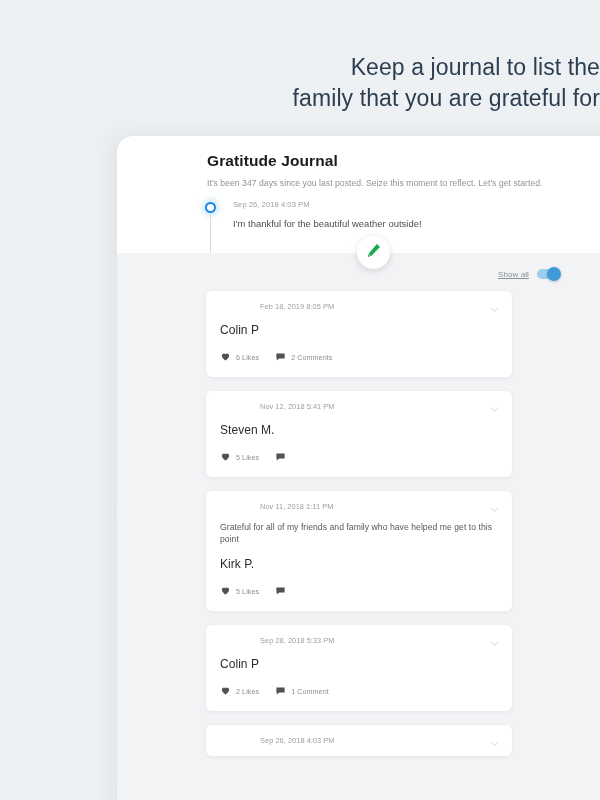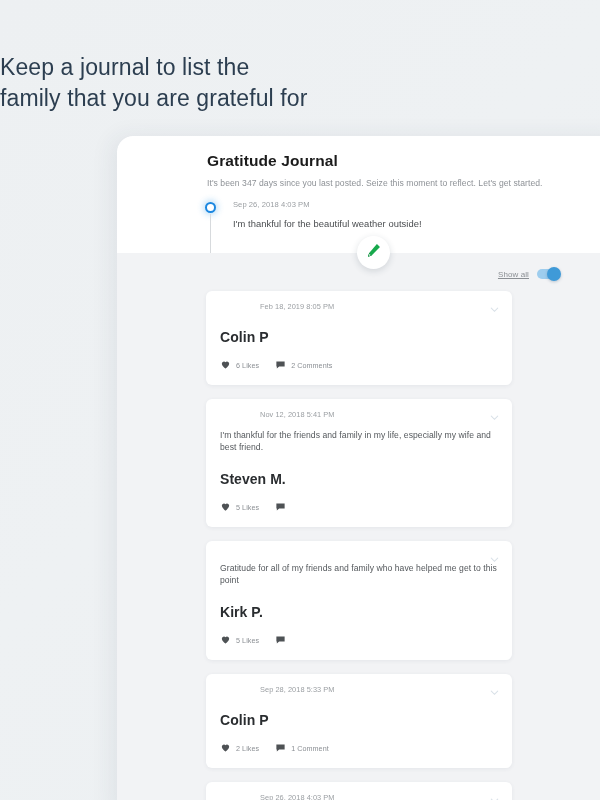--- a/index.html
+++ b/index.html
@@ -14,21 +14,21 @@
     background: linear-gradient(135deg, #edf0f2 0%, #eef1f3 45%, #ecf0f2 100%);
     position: relative;
   }
 
   
   .headline {
     position: absolute;
     top: 52px;
     left: 0;
     width: 600px;
-    text-align: left;
+    text-align: right;
     color: #2c3e50;
     font-size: 23px;
     line-height: 31px;
     font-weight: 400;
     letter-spacing: 0.1px;
   }
   .headline .l1, .headline .l2 { display: block; }
 
   
   .device {
@@ -193,24 +193,24 @@
     opacity: 0.4;
   }
   .card-text {
     font-size: 8.6px;
     color: #54585c;
     margin-top: 10px;
     letter-spacing: 0.05px;
     line-height: 12px;
   }
   .card-author {
-    font-size: 14px;
-    font-weight: bold;
+    font-size: 12px;
+    font-weight: normal;
     color: #2a2d30;
-    margin-top: 18px;
+    margin-top: 12px;
     letter-spacing: 0.05px;
   }
   .card-actions {
     display: flex;
     margin-top: 11px;
     gap: 6px;
   }
   .action {
     display: flex;
     align-items: center;
@@ -298,21 +298,20 @@
         </div>
       </div>
 
       <div class="card">
         <div class="card-date">Nov 12, 2018 5:41 PM</div>
         <span class="card-chevron">
           <svg width="11" height="11" viewBox="0 0 12 12">
               <path d="M2.5 4.5 L6 8 L9.5 4.5" fill="none" stroke="#9fb3c4" stroke-width="1.1" stroke-linecap="round"></path>
             </svg>
         </span>
-        <div class="card-text">I'm thankful for the friends and family in my life, especially my wife and best friend.</div>
         <div class="card-author">Steven M.</div>
         <div class="card-actions">
           <span class="action">
             <span class="icon-heart">
               <svg width="11" height="11" viewBox="0 0 24 24">
                   <path d="M12 21s-8-5.3-8-11a4.6 4.6 0 0 1 8-3 4.6 4.6 0 0 1 8 3c0 5.7-8 11-8 11z" fill="#4e5255"></path>
                 </svg>
             </span>
             <span class="action-label">5 Likes</span>
           </span>
@@ -321,26 +320,27 @@
               <svg width="11" height="11" viewBox="0 0 24 24">
                   <path d="M3 5.5h18v11H9l-5 4v-4H3z" fill="#4e5255"></path>
                 </svg>
             </span>
             <span class="action-label"></span>
           </span>
         </div>
       </div>
 
       <div class="card">
+        <div class="card-date">Nov 11, 2018 1:11 PM</div>
         <span class="card-chevron">
           <svg width="11" height="11" viewBox="0 0 12 12">
               <path d="M2.5 4.5 L6 8 L9.5 4.5" fill="none" stroke="#9fb3c4" stroke-width="1.1" stroke-linecap="round"></path>
             </svg>
         </span>
-        <div class="card-text">Gratitude for all of my friends and family who have helped me get to this point</div>
+        <div class="card-text">Grateful for all of my friends and family who have helped me get to this point</div>
         <div class="card-author">Kirk P.</div>
         <div class="card-actions">
           <span class="action">
             <span class="icon-heart">
               <svg width="11" height="11" viewBox="0 0 24 24">
                   <path d="M12 21s-8-5.3-8-11a4.6 4.6 0 0 1 8-3 4.6 4.6 0 0 1 8 3c0 5.7-8 11-8 11z" fill="#4e5255"></path>
                 </svg>
             </span>
             <span class="action-label">5 Likes</span>
           </span>

